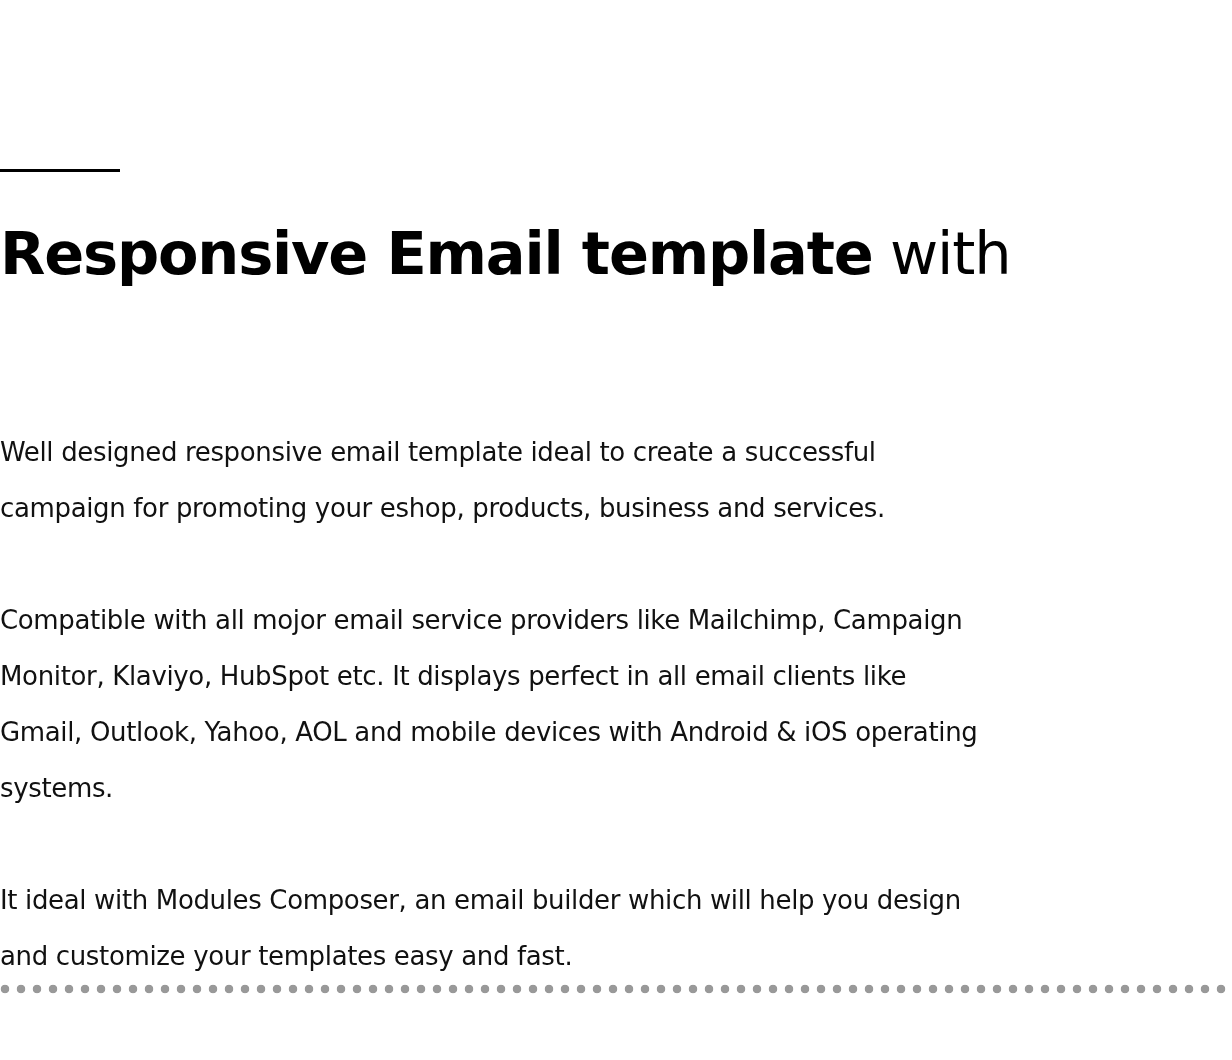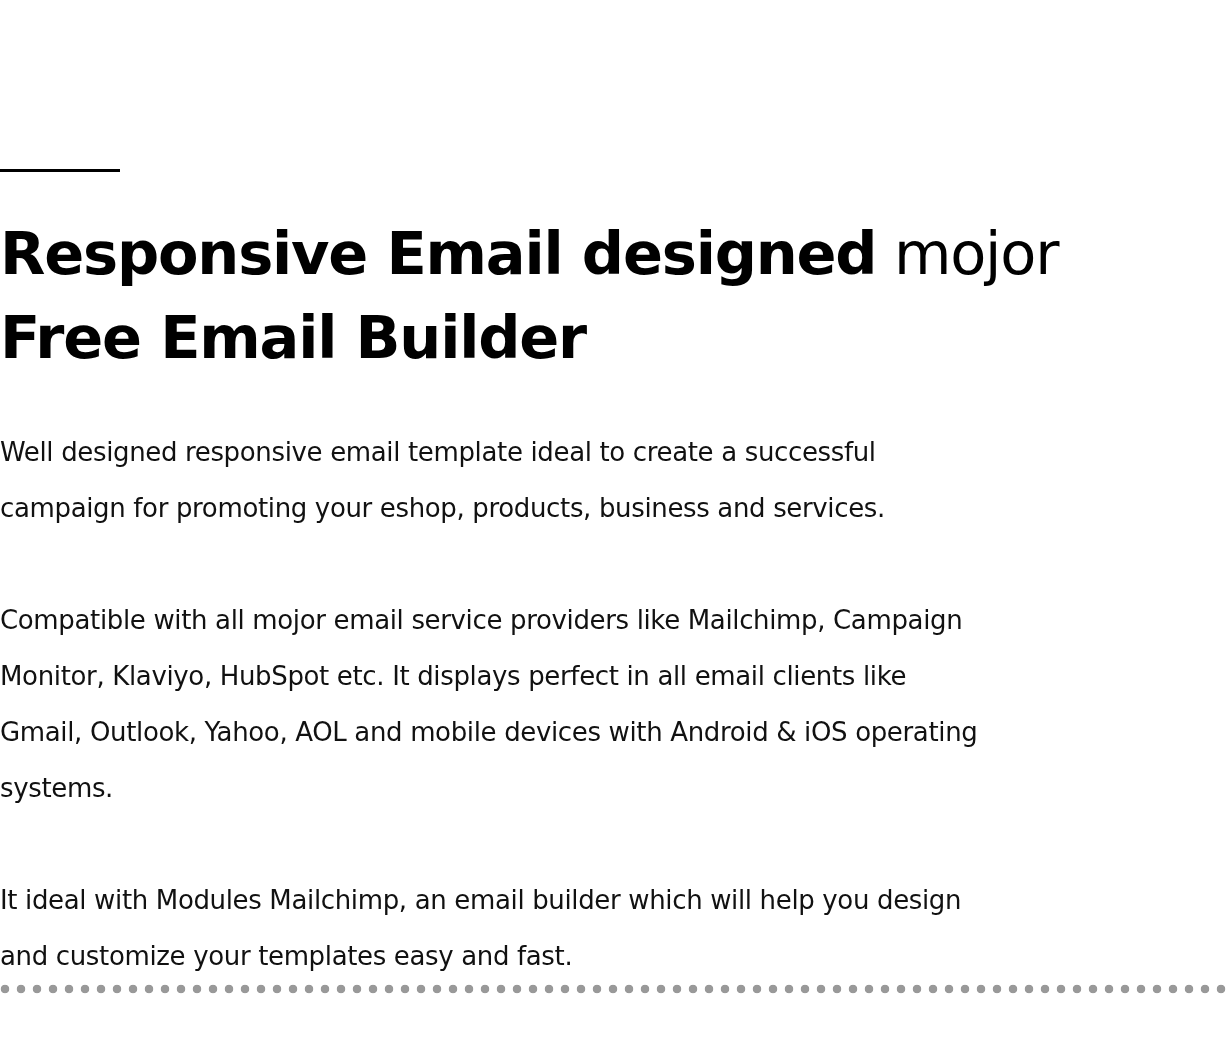--- a/index.html
+++ b/index.html
@@ -110,27 +110,27 @@
   }
 </style>
 </head>
 <body>
 
 <div class="page">
 
 
   <div class="rule" style="background: rgb(0, 0, 0);"></div>
 
-  <h1 class="headline"><span class="hv">Responsive Email designed</span><span class="hn"> mojor</span><br><span class="hv">Free Email Builder</span></h1>
+  <h1 class="headline"><span class="hv">Responsive Email template</span><span class="hn"> with</span><br></h1>
 
   <div class="body-copy">
 
     <p>Well designed responsive email template ideal to create a successful campaign for promoting your eshop, products, business and services.</p>
 
     <p><span>Compatible with all mojor email service providers like </span><b>Mailchimp</b><span>, </span><b>Campaign Monitor</b><span>, </span><b>Klaviyo</b><span>, </span><b>HubSpot</b><span> etc. It displays perfect in all email clients like </span><b>Gmail</b><span>, </span><b>Outlook</b><span>, </span><b>Yahoo</b><span>, </span><b>AOL</b><span> and mobile devices with </span><b>Android</b><span> &amp; </span><b>iOS</b><span> operating systems.</span></p>
 
-    <p><span>It ideal with </span><b>Modules Mailchimp</b><span>, an email builder which will help you design and customize your templates easy and fast.</span></p>
+    <p><span>It ideal with </span><b>Modules Composer</b><span>, an email builder which will help you design and customize your templates easy and fast.</span></p>
 
   </div>
 
   <div class="dots" style="background-image: radial-gradient(circle at 5px 5px, rgb(153, 153, 153) 4px, rgba(0, 0, 0, 0) 4.6px);"></div>
 
 </div>
 
 </body></html>

